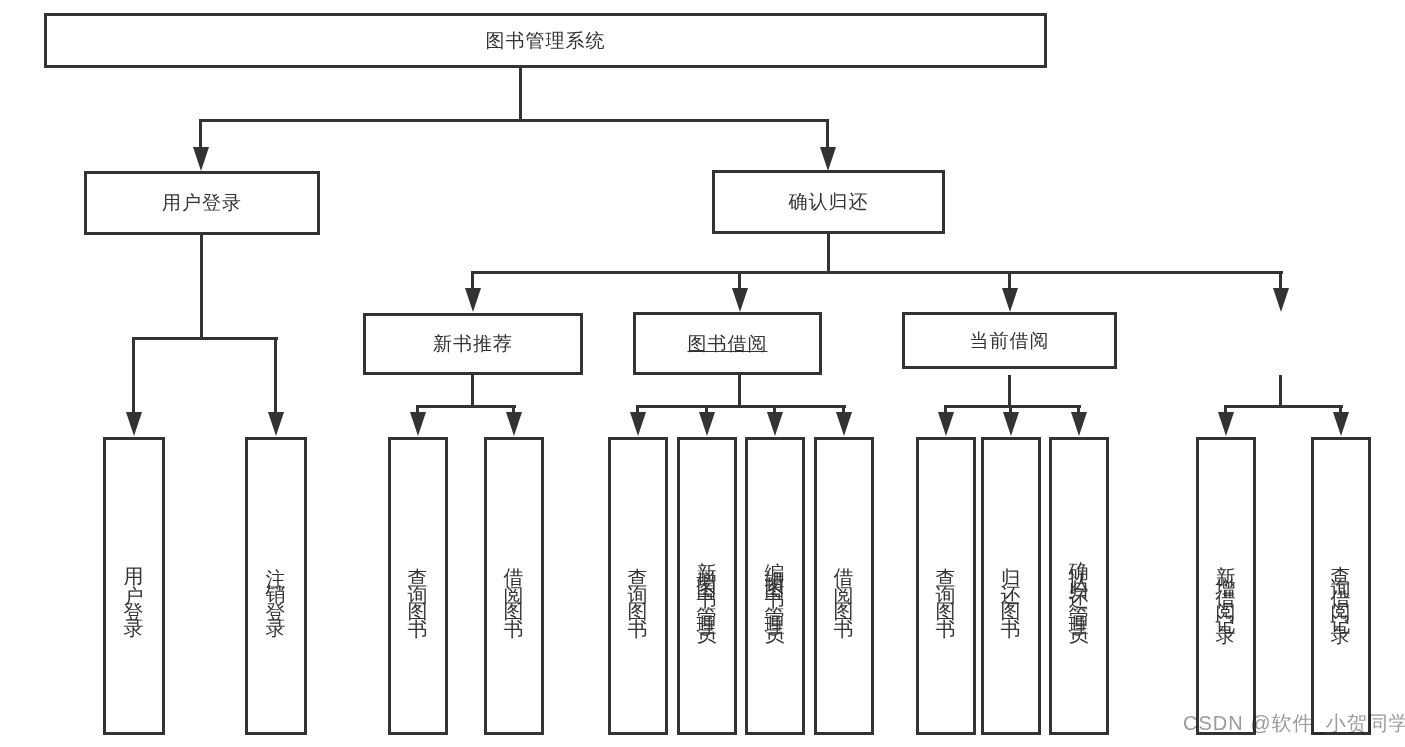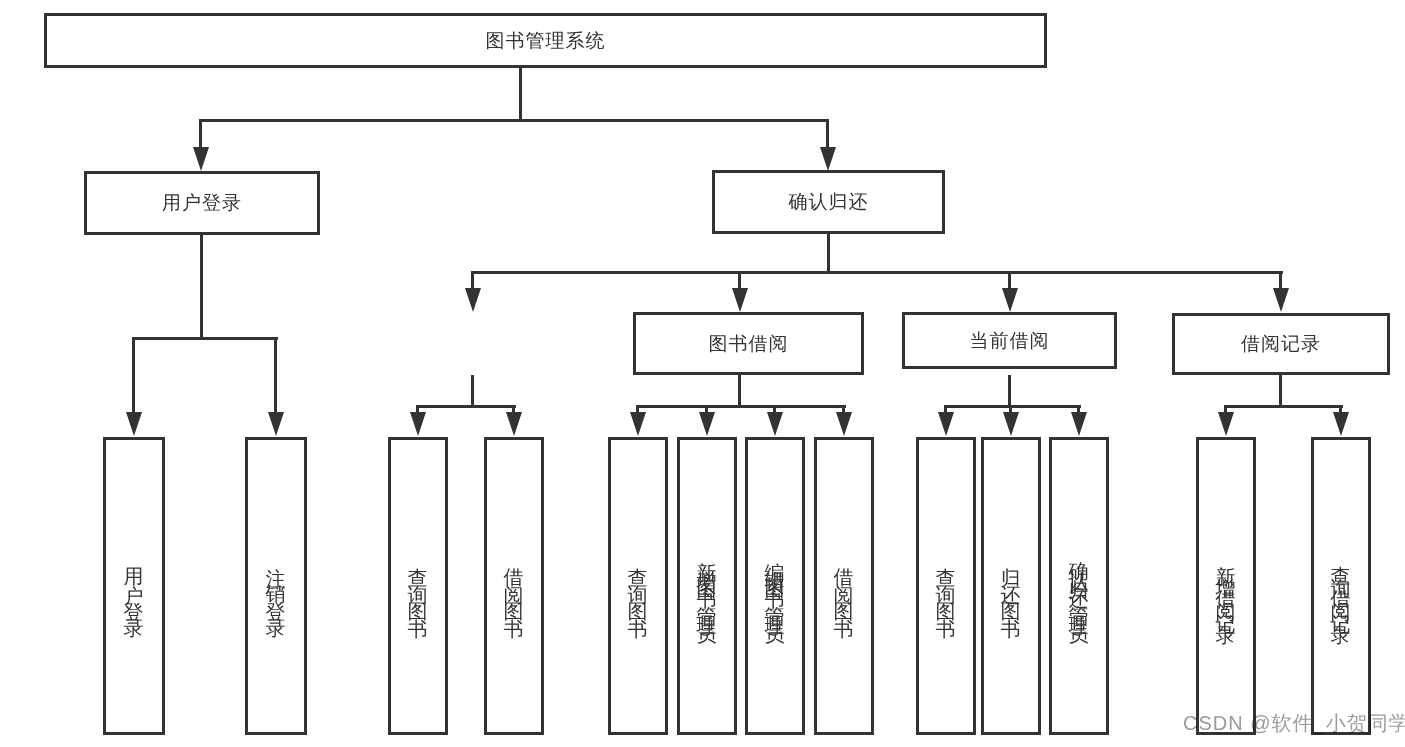--- a/index.html
+++ b/index.html
@@ -94,23 +94,23 @@
   <div class="hl" style="left:471px; top:271px; width:812px;"></div>
   <div class="vl" style="left:471px; top:271px; height:17px;"></div>
   <div class="ah" style="left:465px; top:288px;"></div>
   <div class="vl" style="left:738px; top:271px; height:17px;"></div>
   <div class="ah" style="left:732px; top:288px;"></div>
   <div class="vl" style="left:1008px; top:271px; height:17px;"></div>
   <div class="ah" style="left:1002px; top:288px;"></div>
   <div class="vl" style="left:1279px; top:271px; height:17px;"></div>
   <div class="ah" style="left:1273px; top:288px;"></div>
 
-  <div class="box" style="left:633px; top:312px; width:231px; height:63px;">图书借阅</div>
+  <div class="box" style="left:363px; top:313px; width:220px; height:62px;">新书推荐</div>
+  <div class="box" style="left:633px; top:312px; width:189px; height:63px;text-decoration:underline;">图书借阅</div>
   <div class="box" style="left:902px; top:312px; width:215px; height:57px;">当前借阅</div>
-  <div class="box" style="left:1172px; top:313px; width:218px; height:62px;">借阅记录</div>
 
   <div class="vl" style="left:471px; top:375px; height:31px;"></div>
   <div class="hl" style="left:416px; top:405px; width:100px;"></div>
   <div class="vl" style="left:416px; top:405px; height:9px;"></div>
   <div class="ah" style="left:410px; top:412px;"></div>
   <div class="vl" style="left:512px; top:405px; height:9px;"></div>
   <div class="ah" style="left:506px; top:412px;"></div>
 
   <div class="vl" style="left:738px; top:375px; height:31px;"></div>
   <div class="hl" style="left:636px; top:405px; width:210px;"></div>

